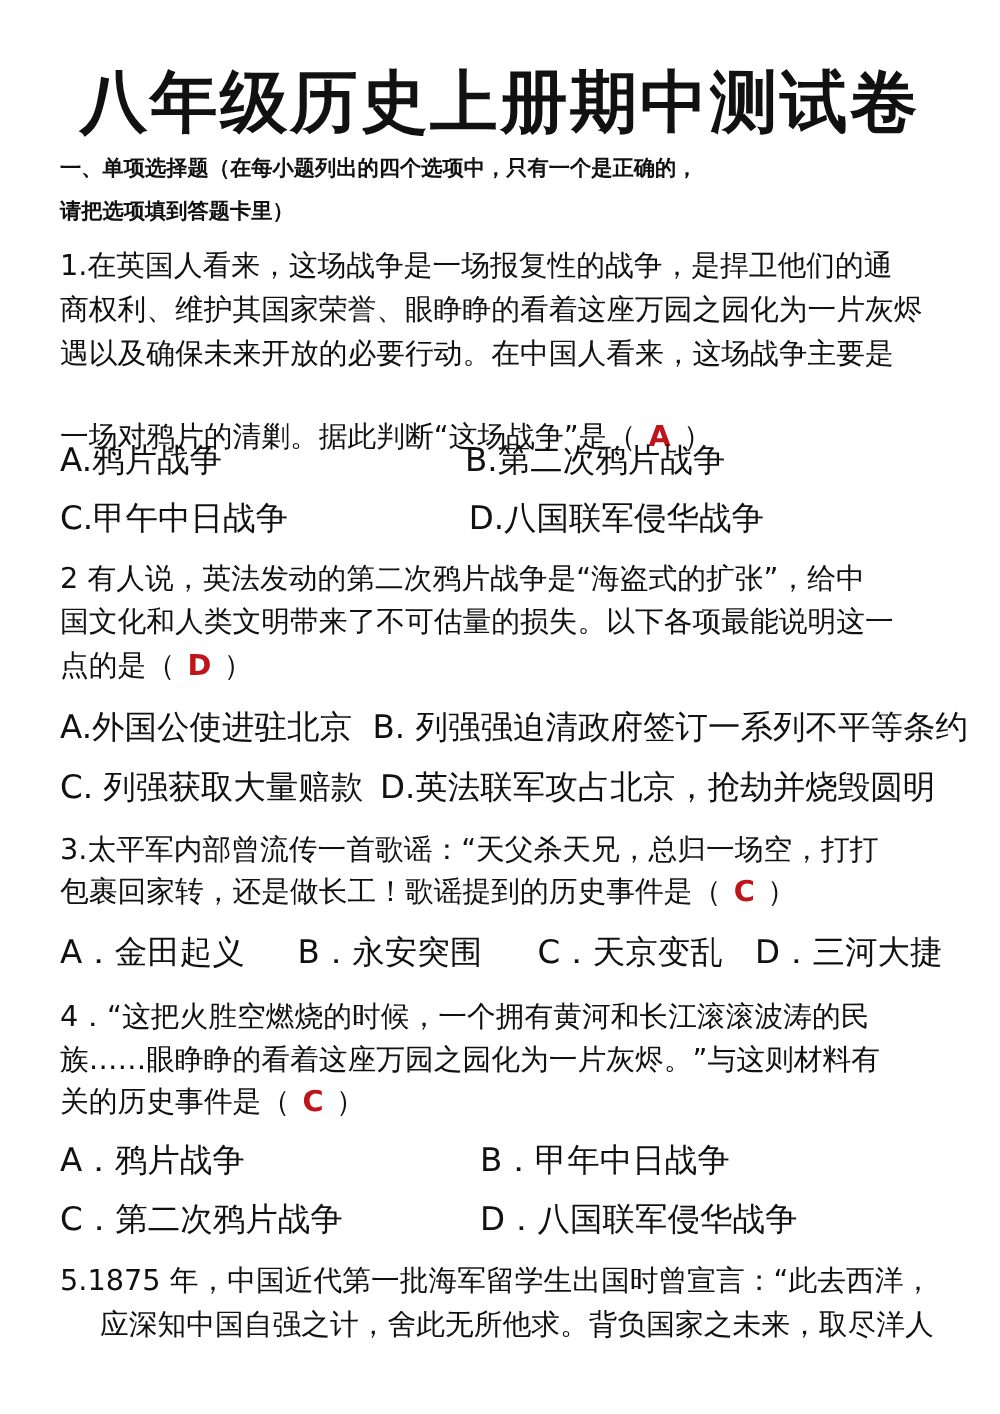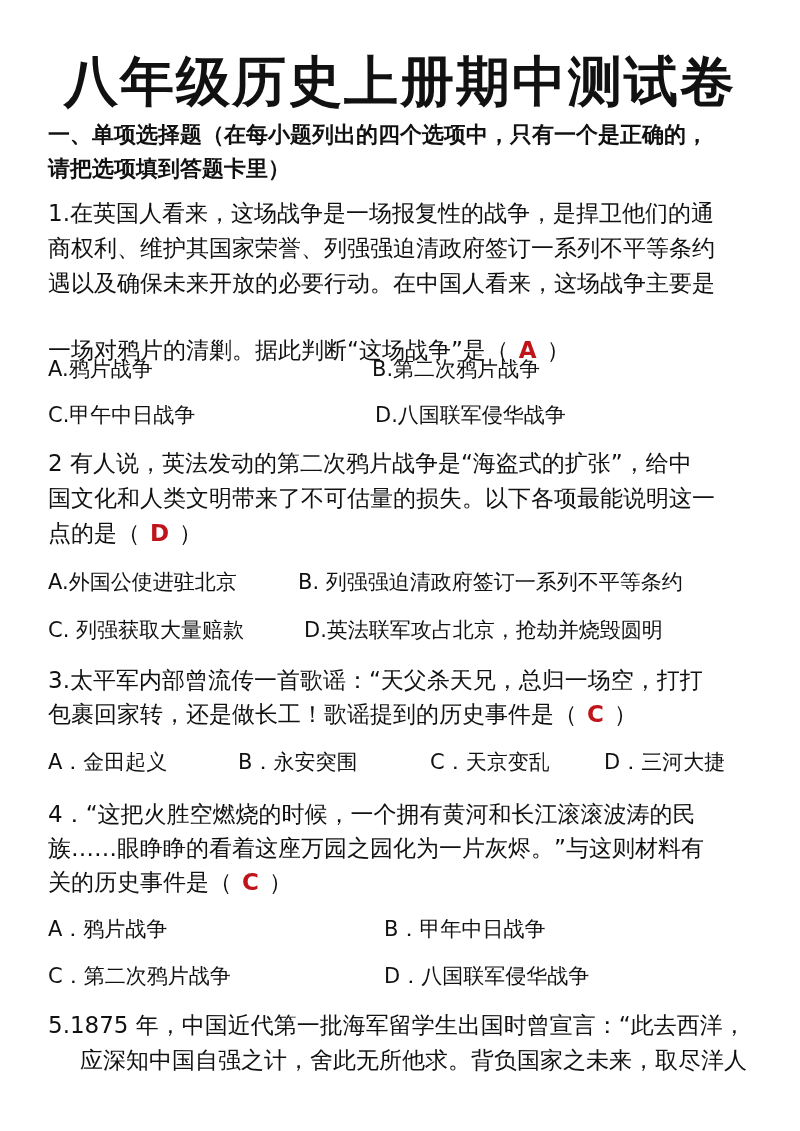--- a/index.html
+++ b/index.html
@@ -28,59 +28,59 @@
       font-size: 54px;
       font-weight: bold;
       letter-spacing: 2px;
       line-height: 64px;
       white-space: nowrap;
     }
     .section-heading {
       position: absolute;
       left: 48px; width: 720px;
       top: 118px;
-      font-size: 22px;
+      font-size: 17px;
       font-weight: bold;
       line-height: 34px;
     }
     .line {
       position: absolute;
       left: 48px;
       font-size: 23px;
       line-height: 30px;
       white-space: nowrap;
     }
     .answer {
       color: #c0141b;
       font-weight: bold;
       display: inline-block;
       padding: 0 10px;
     }
     .opt {
       position: absolute;
-      font-size: 21px;
+      font-size: 26px;
       line-height: 30px;
       white-space: nowrap;
     }
   </style>
 </head>
 <body>
 
 <div class="page">
 
   <div class="title">八年级历史上册期中测试卷</div>
 
   <div class="section-heading">
     <div>一、单项选择题（在每小题列出的四个选项中，只有一个是正确的，</div>
     <div>请把选项填到答题卡里）</div>
   </div>
 
   <div>
     <div class="line" style="top:198px;">1.在英国人看来，这场战争是一场报复性的战争，是捍卫他们的通</div>
-    <div class="line" style="top:233px;">商权利、维护其国家荣誉、列强强迫清政府签订一系列不平等条约</div>
+    <div class="line" style="top:233px;">商权利、维护其国家荣誉、眼睁睁的看着这座万园之园化为一片灰烬</div>
     <div class="line" style="top:268px;">遇以及确保未来开放的必要行动。在中国人看来，这场战争主要是</div>
     <div class="line" style="top:303px;margin-top:32px;">
       <span>一场对鸦片的清剿。据此判断“这场战争”是（</span><span class="answer">A</span><span>）</span>
     </div>
     <div class="opt" style="left:48px; top:354px;">A.鸦片战争</div>
     <div class="opt" style="left:372px; top:354px;">B.第二次鸦片战争</div>
     <div class="opt" style="left:48px; top:400px;">C.甲午中日战争</div>
     <div class="opt" style="left:375px; top:400px;">D.八国联军侵华战争</div>
   </div>
 

